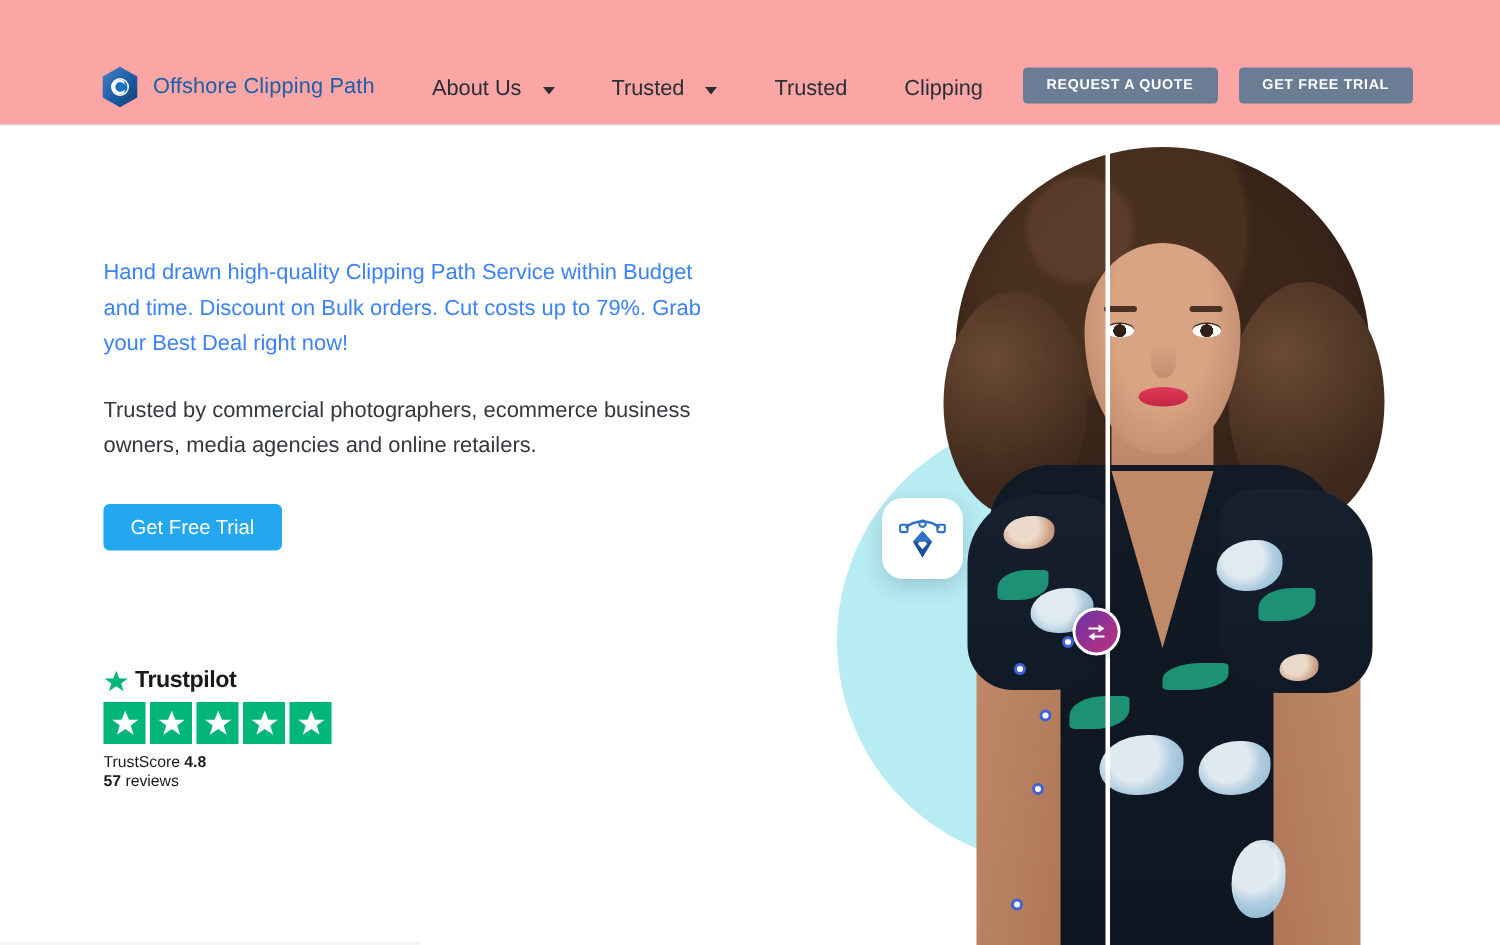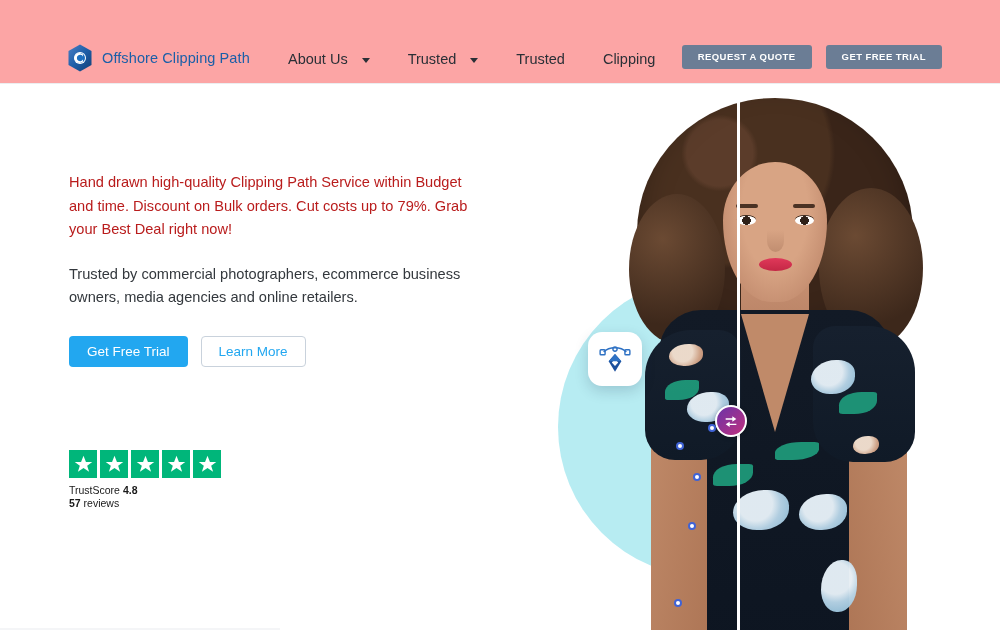--- a/index.html
+++ b/index.html
@@ -59,21 +59,21 @@
   .hero { position: relative; width: 1000px; height: 546px; background: #fff; overflow: hidden; }
 
   .hero-copy { position: absolute; left: 69px; top: 56px; width: 430px; }
   .hero-title {
     font-size: 38px; line-height: 47px; font-weight: normal;
     color: #25282b; letter-spacing: -.6px;
   }
   .hero-title .l2 { display: block; }
   .hero-sub {
     margin-top: 31px;
-    font-size: 14.6px; line-height: 23.5px; color: #b91c1c; width: 412px;
+    font-size: 14.6px; line-height: 23.5px; color: #3b82f6; width: 412px;
   }
   .hero-sub2 {
     margin-top: 21px;
     font-size: 14.6px; line-height: 23.5px; color: #33383d; width: 410px;
   }
 
   .cta-row { margin-top: 26px; display: flex; align-items: center; gap: 13px; }
   .btn-primary {
     background: #22a7f0; color: #fff; border: none;
     border-radius: 4px; height: 31px; padding: 0 18px;
@@ -289,25 +289,32 @@
 
   <div class="hero-copy">
     <h1 class="hero-title">
     </h1>
 
     <p class="hero-sub">Hand drawn high-quality Clipping Path Service within Budget and time. Discount on Bulk orders. Cut costs up to 79%. Grab your Best Deal right now!</p>
     <p class="hero-sub2">Trusted by commercial photographers, ecommerce business owners, media agencies and online retailers.</p>
 
     <div class="cta-row">
       <button class="btn-primary">Get Free Trial</button>
-      <button class="btn-outline">Learn More</button>
     </div>
   </div>
 
   <div class="trustpilot">
+    <div class="tp-brand">
+      <span>
+        <svg class="tp-star-logo" viewBox="0 0 24 24" xmlns="http://www.w3.org/2000/svg" aria-hidden="true">
+          <path d="M12 1.6l2.9 7.3H23l-6.4 4.7 2.4 7.3L12 16.3 5 20.9l2.4-7.3L1 8.9h8.1z" fill="#00b67a"></path>
+        </svg>
+      </span>
+      <span class="tp-name">Trustpilot</span>
+    </div>
 
     <div class="tp-stars">
       <span class="tp-tile">
         <svg viewBox="0 0 24 24" xmlns="http://www.w3.org/2000/svg">
             <path d="M12 2l2.8 7h7.2l-5.8 4.3 2.2 7L12 16l-6.4 4.3 2.2-7L2 9h7.2z" fill="#ffffff"></path>
           </svg>
       </span>
       <span class="tp-tile">
         <svg viewBox="0 0 24 24" xmlns="http://www.w3.org/2000/svg">
             <path d="M12 2l2.8 7h7.2l-5.8 4.3 2.2 7L12 16l-6.4 4.3 2.2-7L2 9h7.2z" fill="#ffffff"></path>

